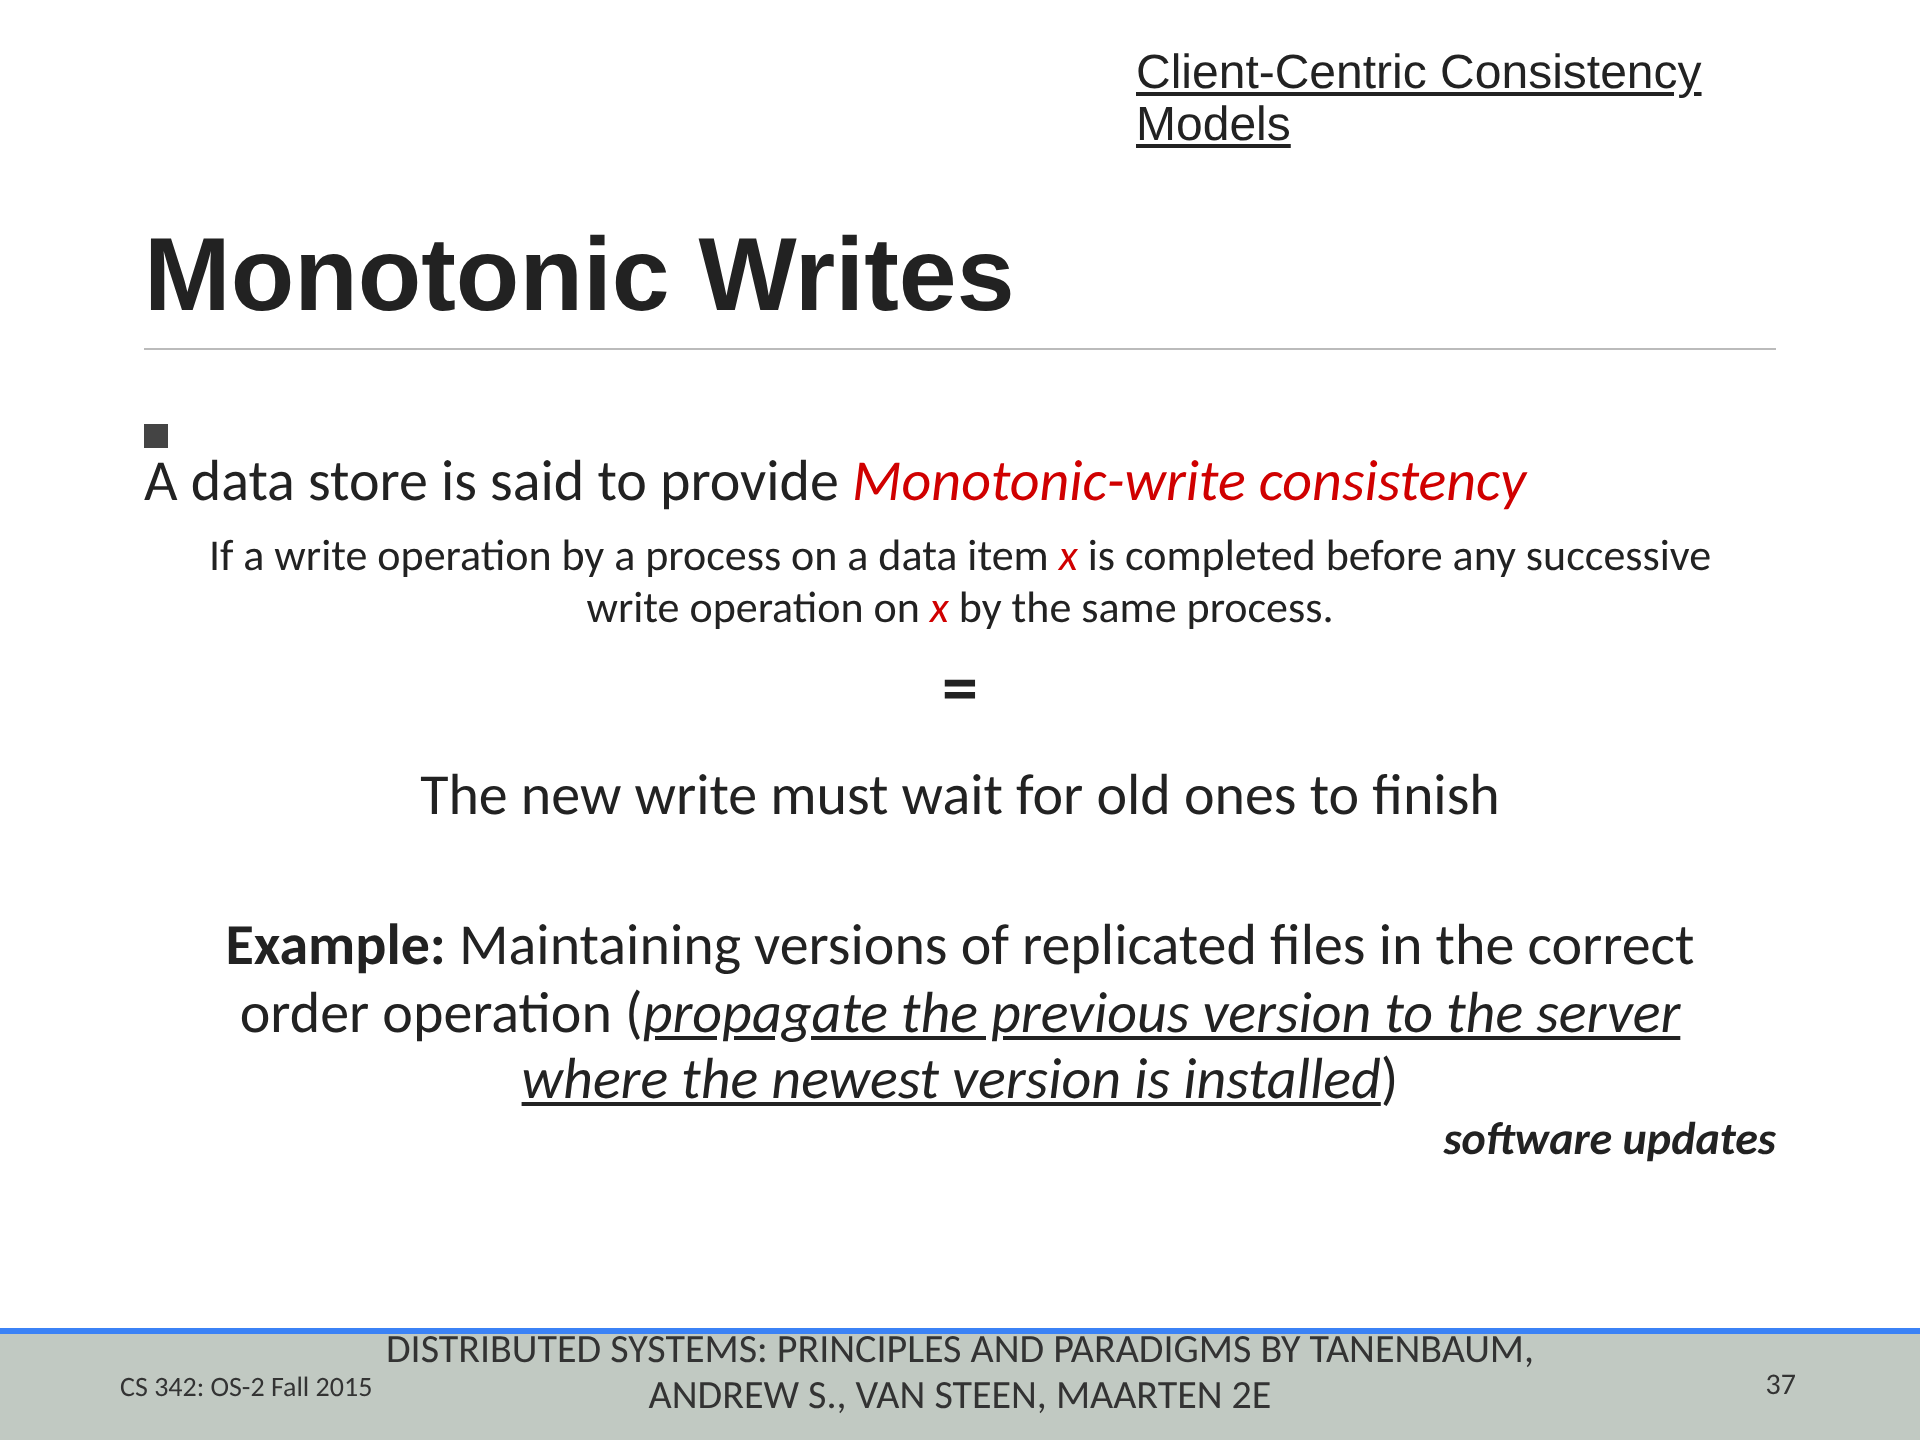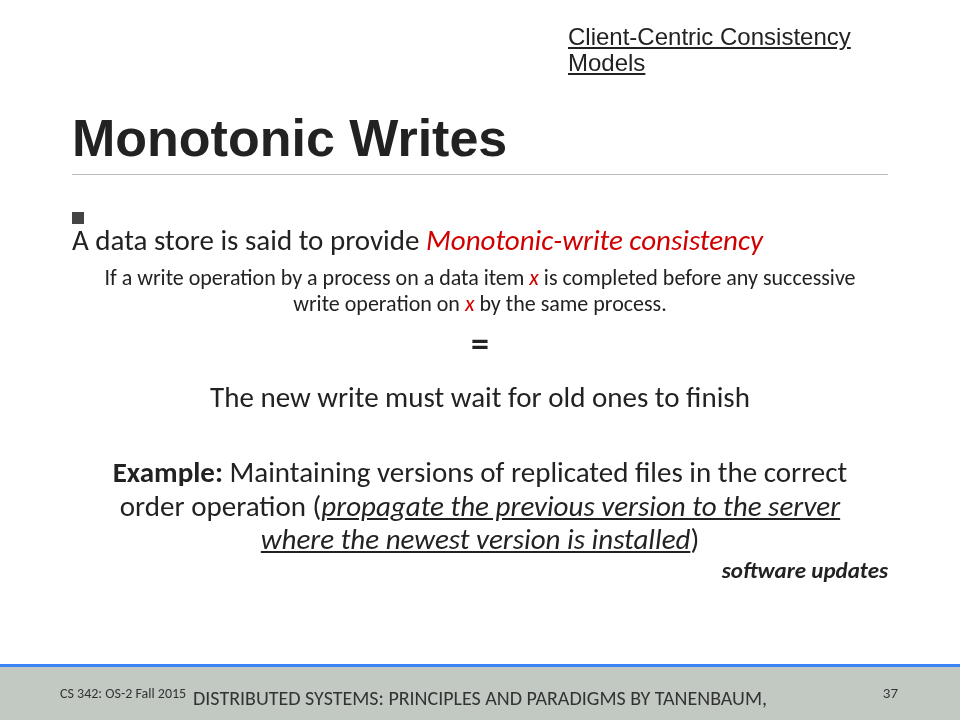--- a/index.html
+++ b/index.html
@@ -164,17 +164,18 @@
     </div>
 
     <div class="sw">software updates</div>
 
   </div>
 
   <div class="footer">
     <div class="foot-left">CS 342:  OS-2  Fall 2015</div>
     <div class="foot-center">
       <span>DISTRIBUTED SYSTEMS: PRINCIPLES AND PARADIGMS BY TANENBAUM,</span><br>
+      <span>ANDREW S., VAN STEEN, MAARTEN 2E</span>
     </div>
     <div class="foot-right">37</div>
   </div>
 
 </div>
 
 </body></html>

